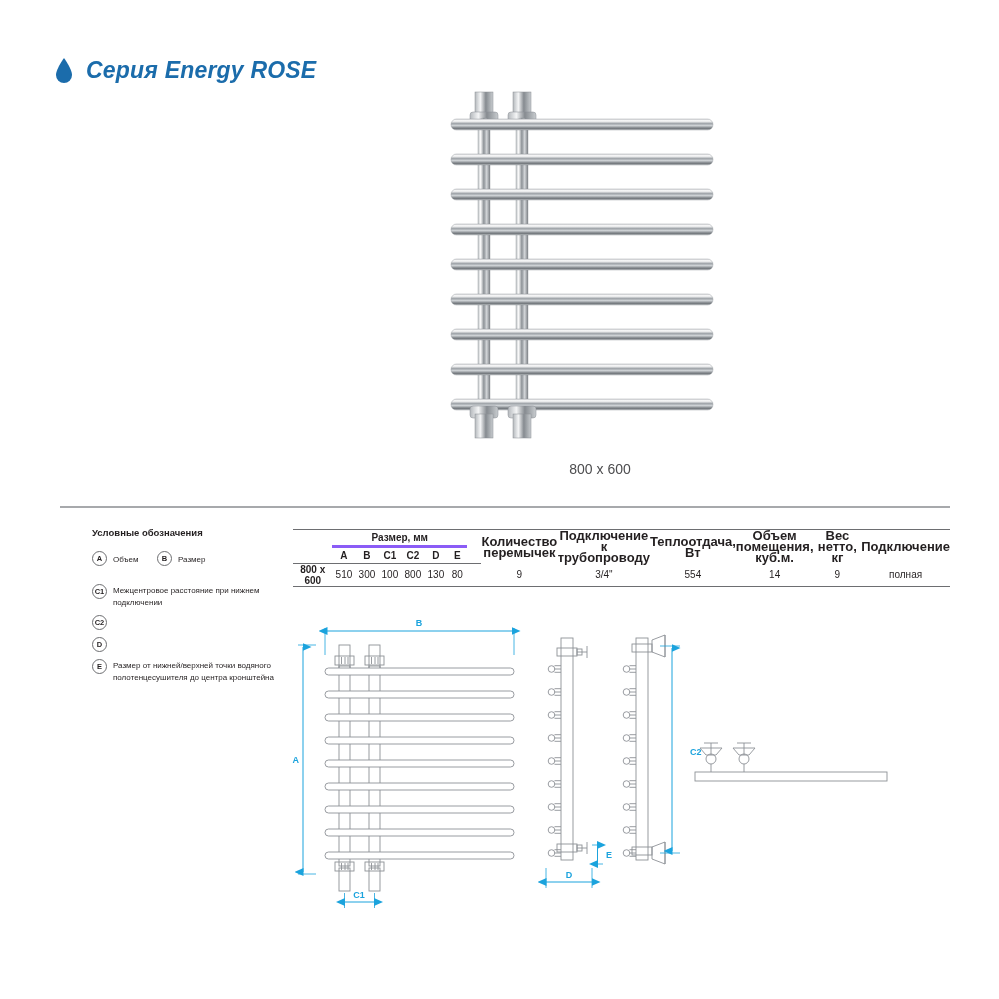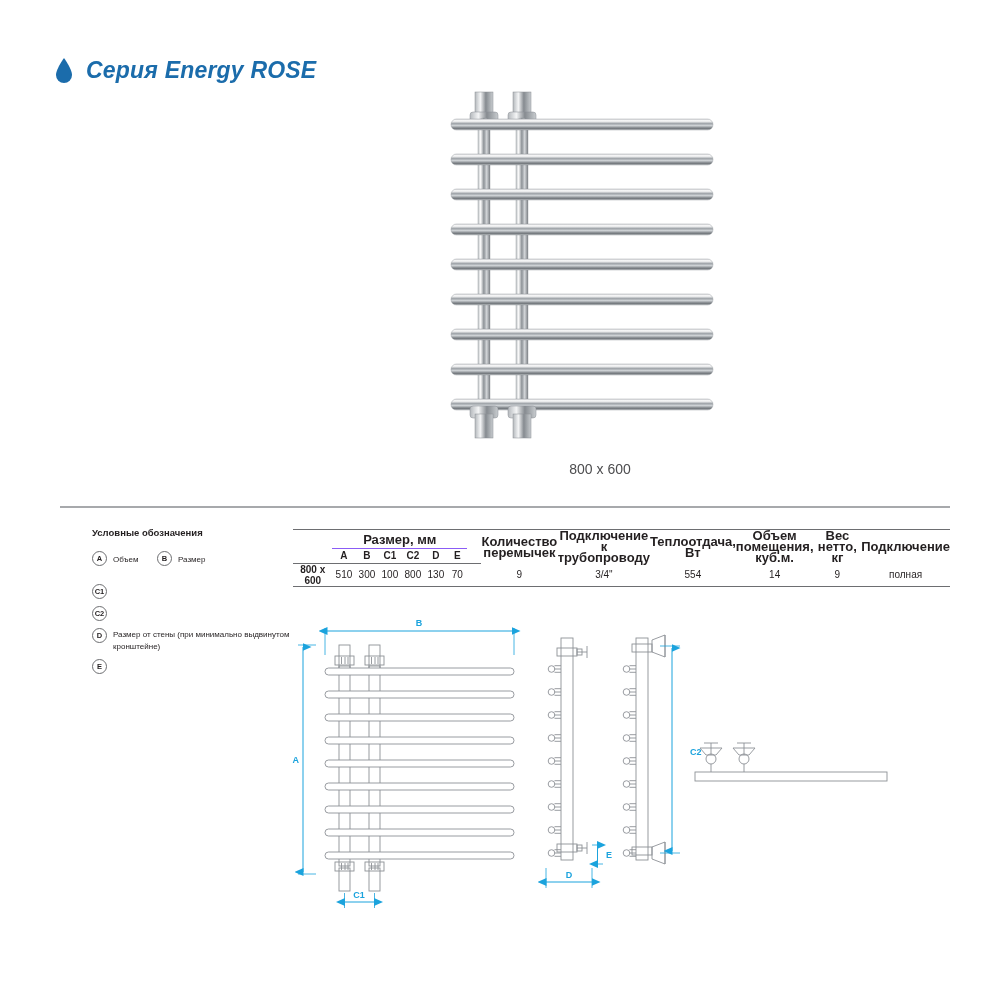--- a/index.html
+++ b/index.html
@@ -57,22 +57,22 @@
 
   
   #spec-table{
     position:absolute; left:293px; top:529px; width:657px;
     border-collapse:collapse;
     font-size:9.5px;
   }
   #spec-table th,#spec-table td{ padding:0; text-align:center; vertical-align:middle; }
   #spec-table .rule-top td, #spec-table .rule-top th{ border-top:1.5px solid #6d6e71; }
   .grp-head{
-    font-weight:bold; font-size:13px; padding:3px 0 3px 0;
-    border-bottom:1px solid #8b5cf6;
+    font-weight:bold; font-size:10px; padding:3px 0 3px 0;
+    border-bottom:3px solid #8b5cf6;
   }
   .col-head{
     font-weight:bold; font-size:13px; padding:3px 0 4px 0; line-height:11px;
   }
   .sub-head{ font-weight:bold; font-size:10px; padding:2px 0 3px 0; }
   .data-cell{ font-size:10px; padding:5px 0 5px 0; color:#231f20;}
   .data-cell.model{ font-weight:bold; font-size:10px; }
   .hline-full{ border-bottom:1.5px solid #6d6e71; }
 
   
@@ -164,30 +164,31 @@
       <span class="legend-text">Объем</span>
     </div>
     <div class="legend-row inline">
       <span class="badge">B</span>
       <span class="legend-text">Размер</span>
     </div>
   </div>
 
   <div class="legend-row">
     <span class="badge">C1</span>
+    <span class="legend-text">Межцентровое расстояние при нижнем подключении</span>
   </div>
   <div class="legend-row">
     <span class="badge">C2</span>
   </div>
   <div class="legend-row">
     <span class="badge">D</span>
-    <span class="legend-text">Размер от стены (при минимально выдвинутом кронштейне)</span>
   </div>
   <div class="legend-row">
     <span class="badge">E</span>
+    <span class="legend-text">Размер от нижней/верхней точки водяного полотенцесушителя до центра кронштейна</span>
   </div>
 </div>
 
 <table id="spec-table">
   <colgroup>
     <col style="width:72px">
       <col style="width:32px">
       <col style="width:32px">
     <col style="width:32px">
       <col style="width:32px">
@@ -226,21 +227,21 @@
     <th class="hline-full"></th>
   </tr>
 
   <tr>
     <td class="data-cell model">800 x 600</td>
     <td class="data-cell">510</td>
     <td class="data-cell">300</td>
     <td class="data-cell">100</td>
     <td class="data-cell">800</td>
     <td class="data-cell">130</td>
-    <td class="data-cell">70</td>
+    <td class="data-cell">80</td>
     <td class="data-cell"></td>
     <td class="data-cell">9</td>
     <td class="data-cell">3/4"</td>
     <td class="data-cell">554</td>
     <td class="data-cell">14</td>
     <td class="data-cell">9</td>
     <td class="data-cell">полная</td>
   </tr>
 
   <tr>

